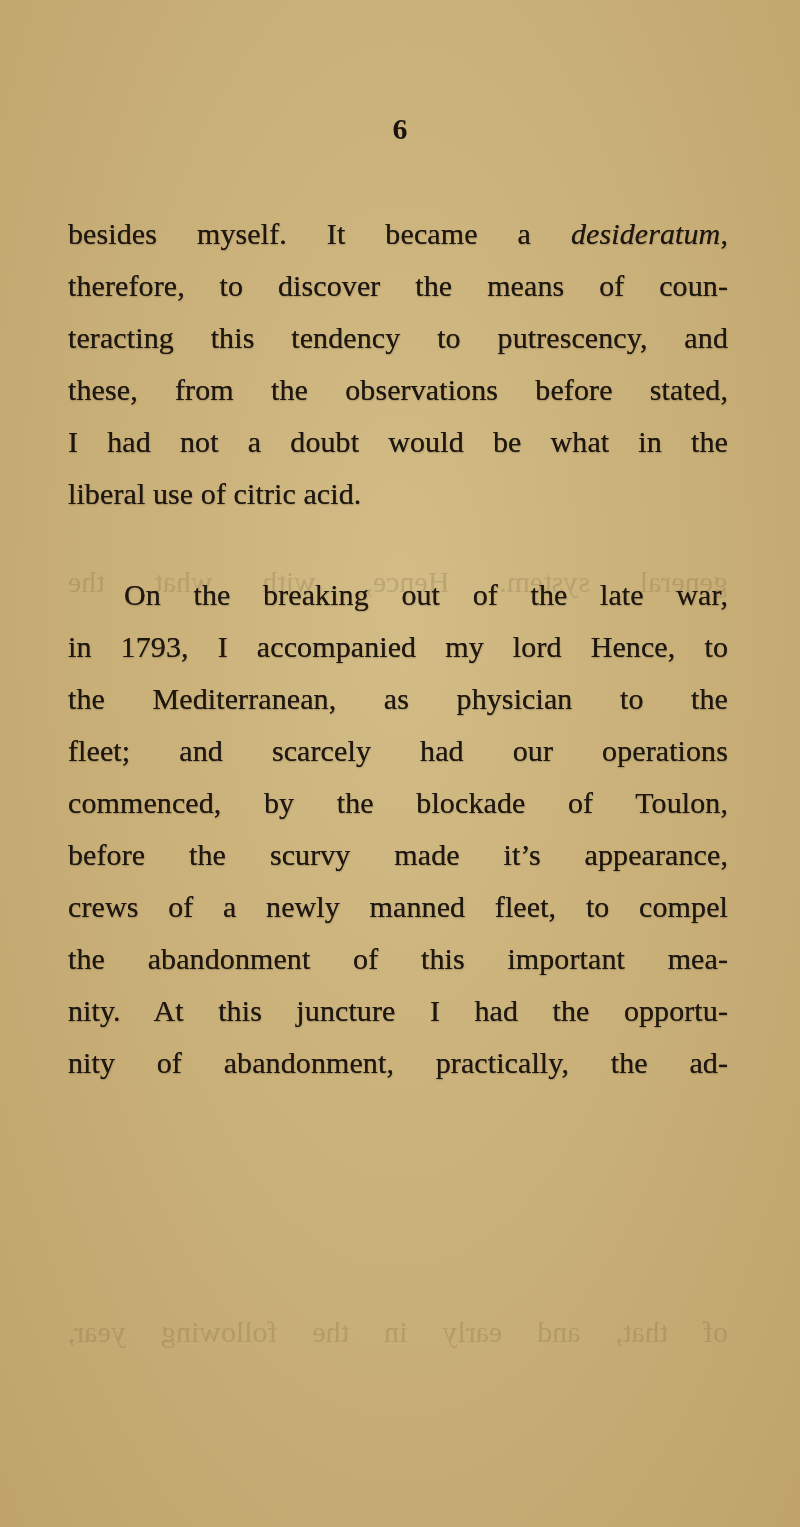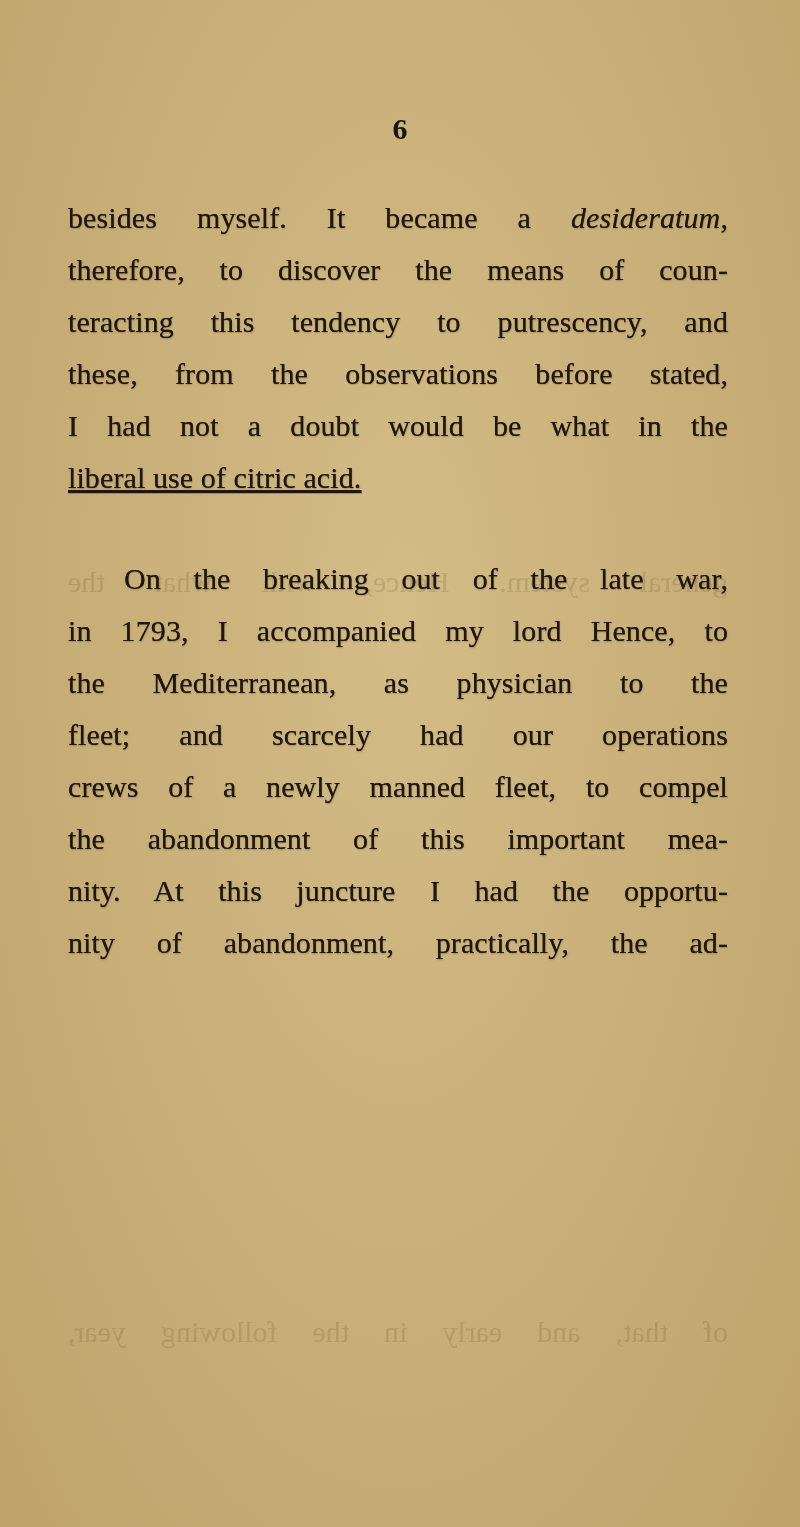--- a/index.html
+++ b/index.html
@@ -28,38 +28,37 @@
       width: 800px;
       text-align: center;
       font-size: 30px;
       font-weight: bold;
       line-height: 1;
       color: #1a140d;
     }
     .text-block {
       position: absolute;
       left: 68px;
-      top: 192px;
+      top: 208px;
       width: 660px;
     }
     .line {
       display: block;
       height: 52px;
       line-height: 52px;
       font-size: 30px;
       white-space: nowrap;
       text-align: justify;
       text-align-last: justify;
       letter-spacing: 0.1px;
       color: #1e1710;
       text-shadow: 0 0 0.6px rgba(30,23,16,0.7), 0.5px 1px 1.5px rgba(30,23,16,0.25);
     }
     .line.last {
       text-align-last: left;
-      text-decoration: underline;
     }
     .line.indent {
       padding-left: 56px;
       box-sizing: border-box;
     }
     .gap {
       display: block;
       height: 49px;
     }
     .show-through {
@@ -98,19 +97,21 @@
       <span class="line last">liberal use of citric acid.</span>
     </div>
 
     <span class="gap"></span>
 
     <div class="paragraph">
       <span class="line indent">On the breaking out of the late war,</span>
       <span class="line">in 1793, I accompanied my lord Hence, to</span>
       <span class="line">the Mediterranean, as physician to the</span>
       <span class="line">fleet; and scarcely had our operations</span>
+      <span class="line">commenced, by the blockade of Toulon,</span>
+      <span class="line">before the scurvy made it’s appearance,</span>
       <span class="line">crews of a newly manned fleet, to compel</span>
       <span class="line">the abandonment of this important mea-</span>
       <span class="line">nity.  At this juncture I had the opportu-</span>
       <span class="line">nity of abandonment, practically, the ad-</span>
     </div>
   </div>
 </div>
 
 </body></html>

